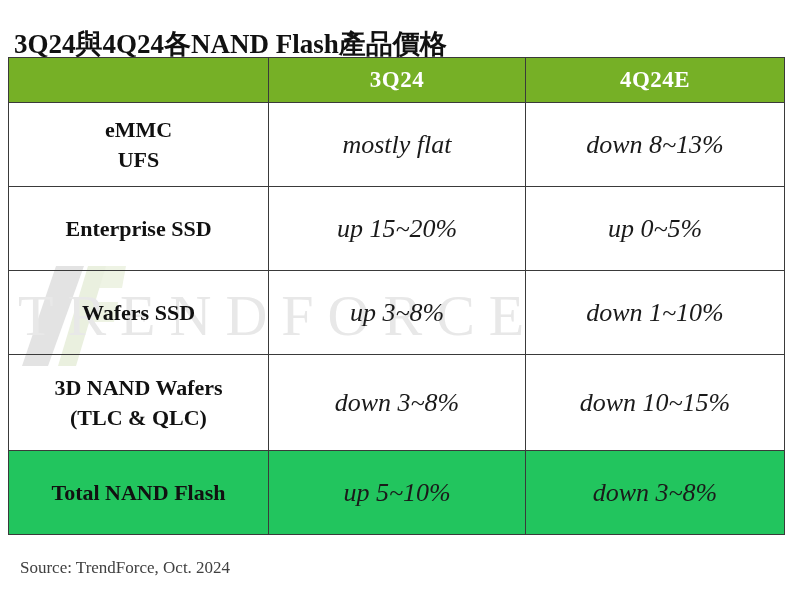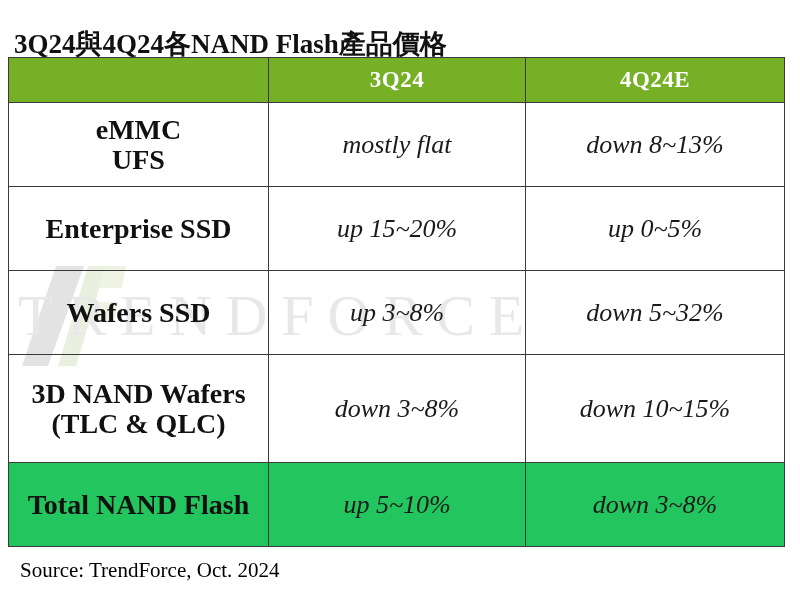--- a/index.html
+++ b/index.html
@@ -98,25 +98,25 @@
     color: #ffffff;
     height: 42px;
     font-size: 23px;
     font-weight: bold;
     letter-spacing: 0.5px;
     border-color: #3a3a3a;
   }
   thead th.blank { background: #76b026; }
 
   tbody tr { height: 84px; }
-  tbody tr.tall { height: 108px; }
+  tbody tr.tall { height: 96px; }
 
   td.rowlabel {
     font-weight: bold;
-    font-size: 28px;
+    font-size: 22px;
     color: #111111;
     line-height: 30px;
     background: transparent;
   }
   td.value {
     font-weight: normal;
     font-size: 26px;
     color: #1a1a1a;
     background: transparent;
     font-style: italic;
@@ -124,22 +124,22 @@
   tr.total td {
     background: #22c55e;
   }
   tr.total td.rowlabel { font-weight: bold; }
 
   
   #source {
     position: absolute;
     left: 20px;
     top: 558px;
-    font-size: 21px;
-    color: #000000;
+    font-size: 17px;
+    color: #404040;
     white-space: nowrap;
     z-index: 2;
   }
 </style>
 </head>
 <body>
 
 <div id="page">
 
   <div id="title">3Q24與4Q24各NAND Flash產品價格</div>
@@ -182,21 +182,21 @@
             <div>Enterprise SSD</div>
           </td>
           <td class="value">up 15~20%</td>
           <td class="value">up 0~5%</td>
         </tr>
         <tr>
           <td class="rowlabel">
             <div>Wafers SSD</div>
           </td>
           <td class="value">up 3~8%</td>
-          <td class="value">down 5~32%</td>
+          <td class="value">down 1~10%</td>
         </tr>
         <tr class="tall">
           <td class="rowlabel">
             <div>3D NAND Wafers</div>
             <div>(TLC &amp; QLC)</div>
           </td>
           <td class="value">down 3~8%</td>
           <td class="value">down 10~15%</td>
         </tr>
         <tr class="total">

